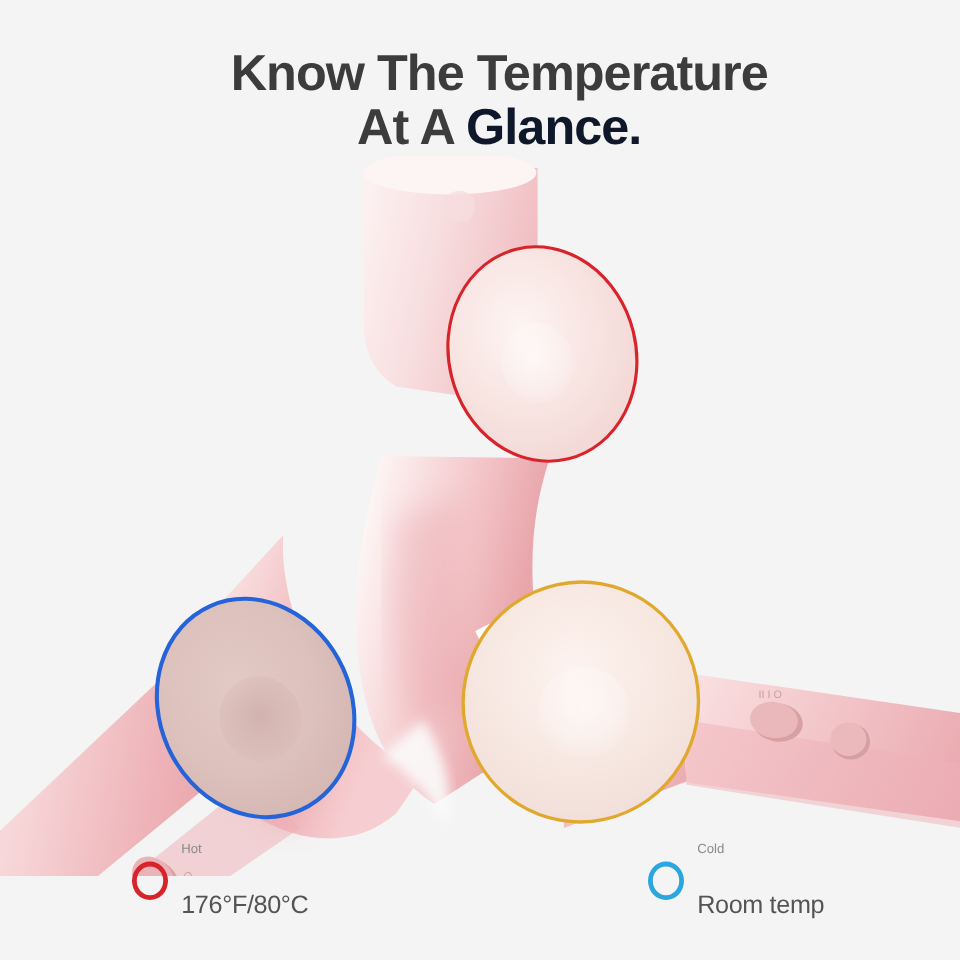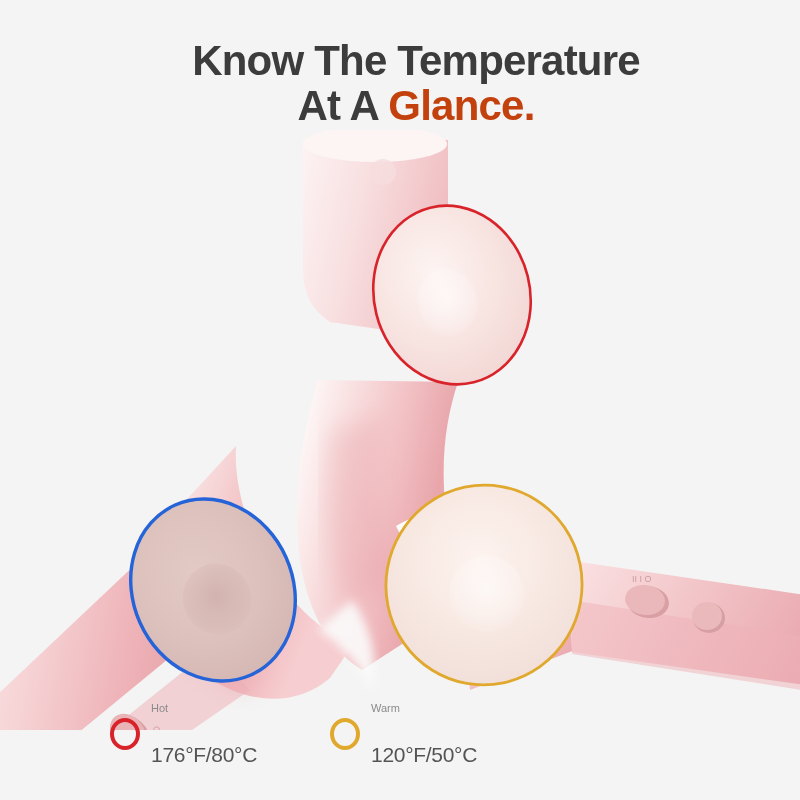--- a/index.html
+++ b/index.html
@@ -17,21 +17,21 @@
   .headline {
     position:absolute; top:38px; left:16px; width:800px;
     text-align:center; z-index:40;
     line-height:1.08;
     font-weight:700;
     font-size:42px;
     letter-spacing:-0.8px;
     color:#3c3c3c;
   }
   .headline .line2 { display:block; }
-  .accent { color:#c2410c; }
+  .accent { color:#0f172a; }
 
   
   #photo { position:absolute; left:0; top:130px; width:800px; height:600px; z-index:10; }
   #photo svg { display:block; width:800px; height:600px; }
 
   
   .legend {
     position:absolute; left:0; bottom:38px; width:737px; height:56px;
     z-index:50;
     display:flex; align-items:center;
@@ -240,23 +240,23 @@
   <div class="legend">
 
     <div class="legend-item hot">
       <div class="ring hot"></div>
       <div class="legend-text">
         <div class="legend-label">Hot</div>
         <div class="legend-value">176°F/80°C</div>
       </div>
     </div>
 
-    <div class="legend-item warm">
-      <div class="ring warm"></div>
+
+    <div class="legend-item cold">
+      <div class="ring cold"></div>
       <div class="legend-text">
-        <div class="legend-label">Warm</div>
-        <div class="legend-value">120°F/50°C</div>
+        <div class="legend-label">Cold</div>
+        <div class="legend-value">Room temp</div>
       </div>
     </div>
 
-
   </div>
 </div>
 
 </body></html>

